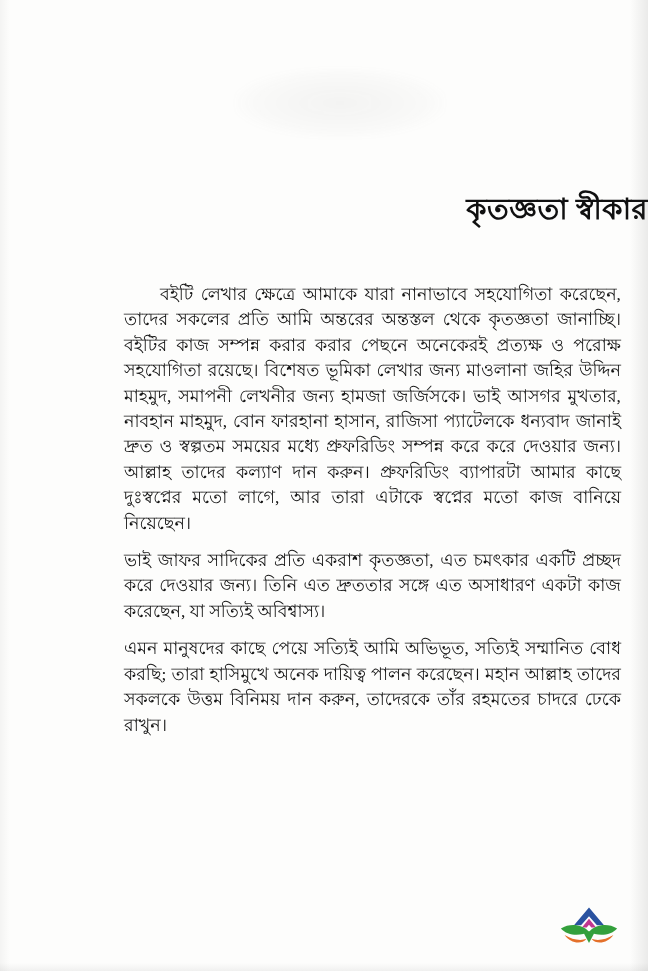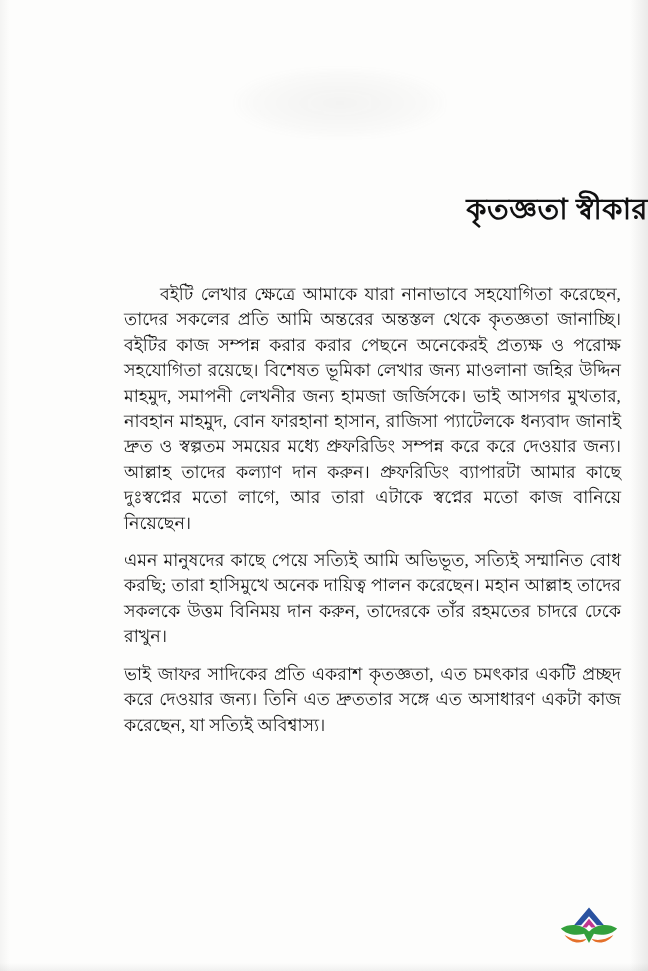--- a/index.html
+++ b/index.html
@@ -98,22 +98,22 @@
 <body>
 
 <div class="page">
 
   <div class="bleed-artifact"></div>
 
   <h1 class="page-title">কৃতজ্ঞতা স্বীকার</h1>
 
   <div class="body-text">
     <p class="first-para">বইটি লেখার ক্ষেত্রে আমাকে যারা নানাভাবে সহযোগিতা করেছেন, তাদের সকলের প্রতি আমি অন্তরের অন্তস্তল থেকে কৃতজ্ঞতা জানাচ্ছি। বইটির কাজ সম্পন্ন করার করার পেছনে অনেকেরই প্রত্যক্ষ ও পরোক্ষ সহযোগিতা রয়েছে। বিশেষত ভূমিকা লেখার জন্য মাওলানা জহির উদ্দিন মাহমুদ, সমাপনী লেখনীর জন্য হামজা জর্জিসকে। ভাই আসগর মুখতার, নাবহান মাহমুদ, বোন ফারহানা হাসান, রাজিসা প্যাটেলকে ধন্যবাদ জানাই দ্রুত ও স্বল্পতম সময়ের মধ্যে প্রুফরিডিং সম্পন্ন করে করে দেওয়ার জন্য। আল্লাহ তাদের কল্যাণ দান করুন। প্রুফরিডিং ব্যাপারটা আমার কাছে দুঃস্বপ্নের মতো লাগে, আর তারা এটাকে স্বপ্নের মতো কাজ বানিয়ে নিয়েছেন।</p>
+    <p>ভাই জাফর সাদিকের প্রতি একরাশ কৃতজ্ঞতা, এত চমৎকার একটি প্রচ্ছদ করে দেওয়ার জন্য। তিনি এত দ্রুততার সঙ্গে এত অসাধারণ একটা কাজ করেছেন, যা সত্যিই অবিশ্বাস্য।</p>
     <p>এমন মানুষদের কাছে পেয়ে সত্যিই আমি অভিভূত, সত্যিই সম্মানিত বোধ করছি; তারা হাসিমুখে অনেক দায়িত্ব পালন করেছেন। মহান আল্লাহ তাদের সকলকে উত্তম বিনিময় দান করুন, তাদেরকে তাঁর রহমতের চাদরে ঢেকে রাখুন।</p>
-    <p>ভাই জাফর সাদিকের প্রতি একরাশ কৃতজ্ঞতা, এত চমৎকার একটি প্রচ্ছদ করে দেওয়ার জন্য। তিনি এত দ্রুততার সঙ্গে এত অসাধারণ একটা কাজ করেছেন, যা সত্যিই অবিশ্বাস্য।</p>
   </div>
 
   <div class="publisher-logo">
     <svg viewBox="0 0 64 48" aria-hidden="true">
 
       <path d="M32 2 L48 21 L40.5 21 L32 11.5 L23.5 21 L16 21 Z" fill="#2a52a0"></path>
 
       <path d="M32 14 L39.5 23.5 L34.5 23.5 L32 20.5 L29.5 23.5 L24.5 23.5 Z" fill="#c0368f"></path>
 
       <path d="M2 24.5 C12 18.5 25 20 32 28 C23 33 9 32.5 2 24.5 Z" fill="#33a03c"></path>

